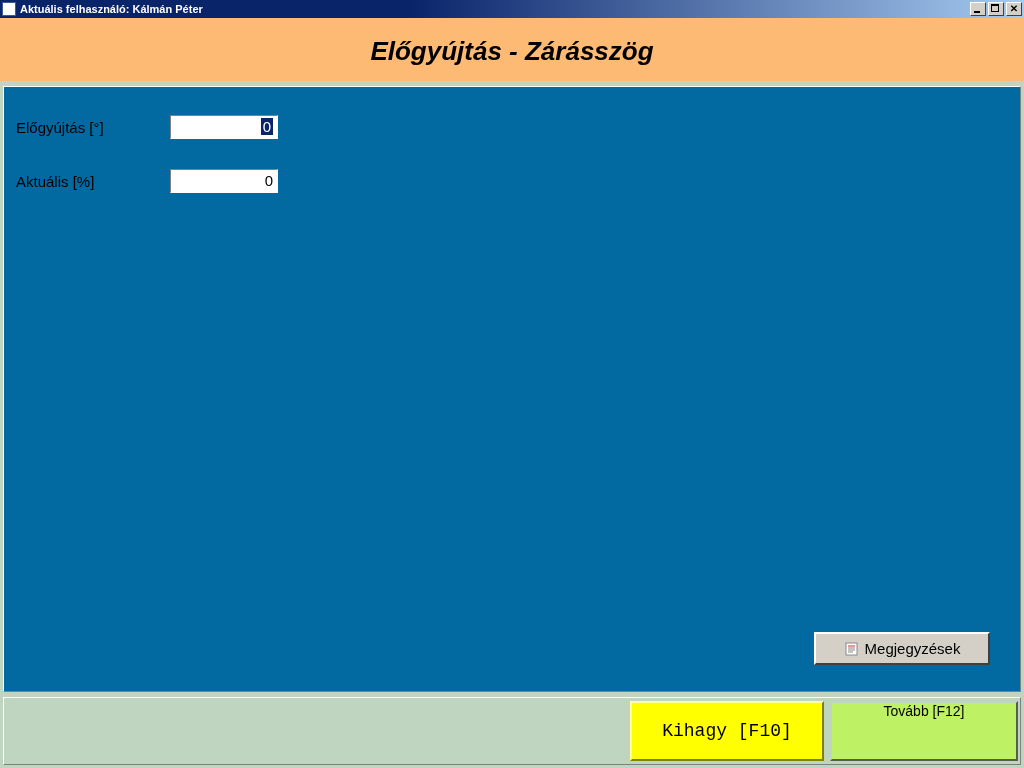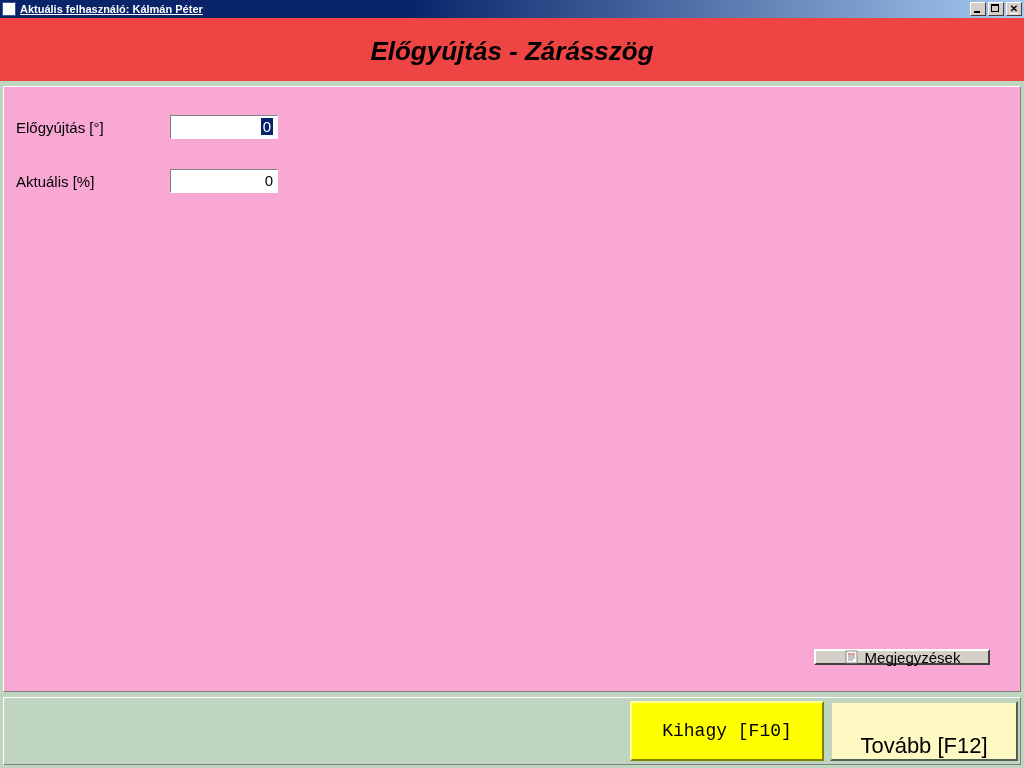--- a/index.html
+++ b/index.html
@@ -19,21 +19,20 @@
     .titlebar {
       height: 18px;
       background: linear-gradient(to right, #0a246a 0%, #0a246a 40%, #a6caf0 100%);
       color: #fff;
       font-weight: bold;
       font-size: 11px;
       display: flex;
       align-items: center;
       justify-content: space-between;
       padding: 0 2px;
-      text-decoration: underline;
     }
     .titlebar-left {
       display: flex;
       align-items: center;
     }
     .titlebar-icon {
       width: 14px;
       height: 14px;
       margin-right: 4px;
       display: inline-block;
@@ -79,38 +78,38 @@
       width: 8px;
       height: 8px;
       border: 1px solid #000;
       border-top-width: 2px;
     }
     .close-glyph {
       font-weight: bold;
       font-size: 10px;
     }
     .header-area {
-      background: #ef4444;
+      background: #fdba74;
       padding: 18px 0 14px 0;
       text-align: center;
     }
     .page-title {
       font-size: 26px;
       font-style: italic;
       font-weight: bold;
       font-family: Arial, sans-serif;
       color: #000;
     }
     .content-panel {
       position: absolute;
       top: 86px;
       left: 3px;
       right: 3px;
       bottom: 76px;
-      background: #f9a8d4;
+      background: #0369a1;
       border: 1px solid;
       border-color: #fff #808080 #808080 #fff;
       padding: 28px 12px;
     }
     .form-row {
       display: flex;
       align-items: center;
       margin-bottom: 30px;
     }
     .form-label {
@@ -137,21 +136,21 @@
       display: inline-block;
       background: #0a246a;
       color: #fff;
       padding: 0 2px;
     }
     .notes-button {
       position: absolute;
       right: 30px;
       bottom: 26px;
       width: 176px;
-      height: 16px;
+      height: 33px;
       background: #d4d0c8;
       border: 2px solid;
       border-color: #fff #404040 #404040 #fff;
       font-family: Arial, sans-serif;
       font-size: 15px;
       display: flex;
       align-items: center;
       justify-content: center;
       cursor: default;
     }
@@ -191,28 +190,28 @@
       color: #000;
       display: flex;
       align-items: center;
       justify-content: center;
       margin-right: 6px;
       cursor: default;
     }
     .next-button {
       width: 188px;
       height: 60px;
-      background: #fef9c3;
+      background: #bef264;
       border: 2px solid;
       border-color: #c0d5c0 #506050 #506050 #c0d5c0;
       font-family: Arial, sans-serif;
-      font-size: 22px;
-      color: #000;
-      display: flex;
-      align-items: flex-end;
+      font-size: 14px;
+      color: #000;
+      display: flex;
+      align-items: flex-start;
       justify-content: center;
       cursor: default;
     }
   </style>
 </head>
 <body>
 
 <div class="titlebar">
   <div class="titlebar-left">
     <span class="titlebar-icon"><span class="titlebar-icon-inner"></span></span>

